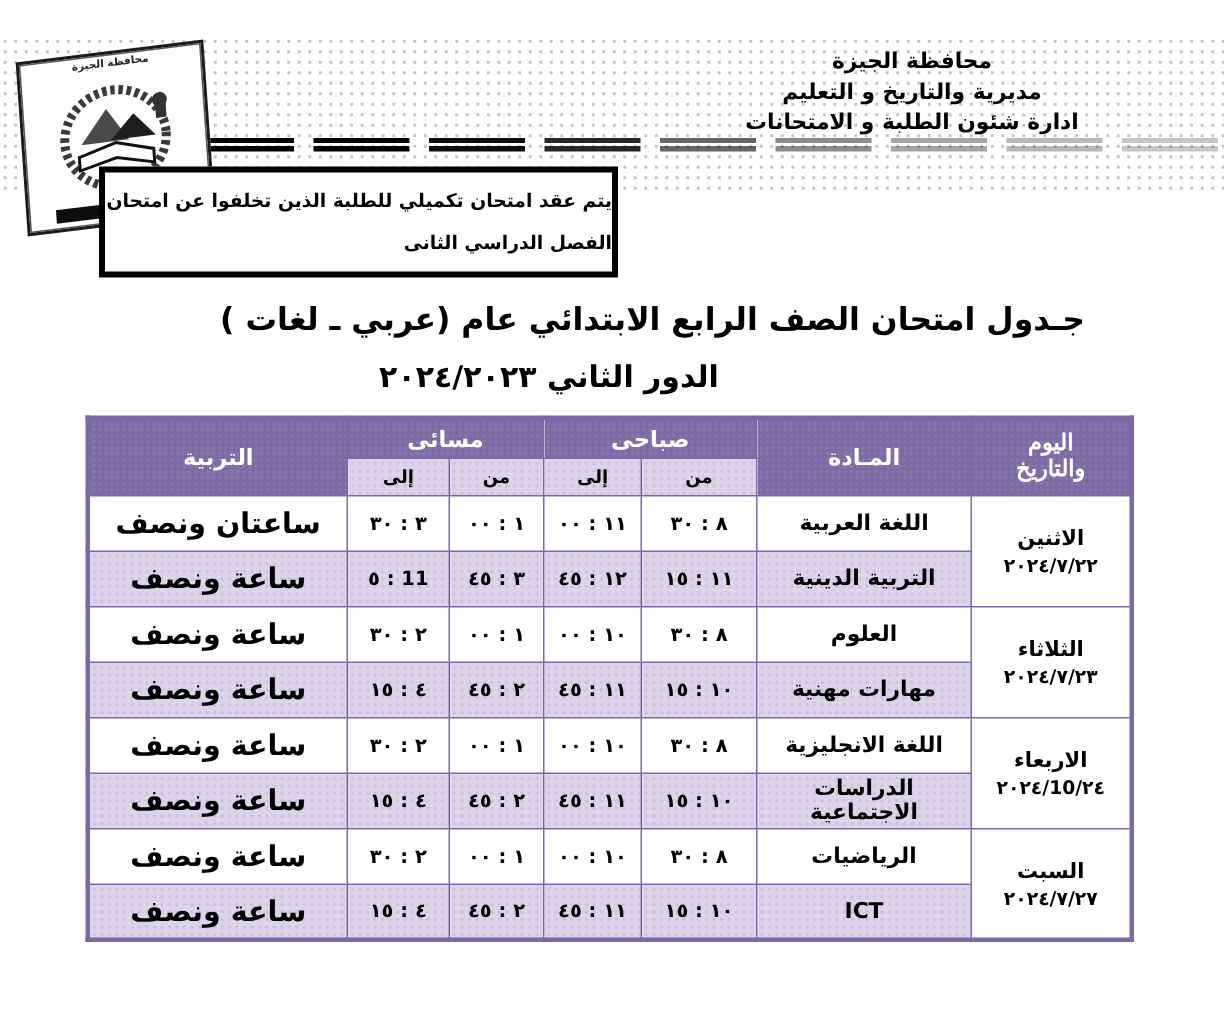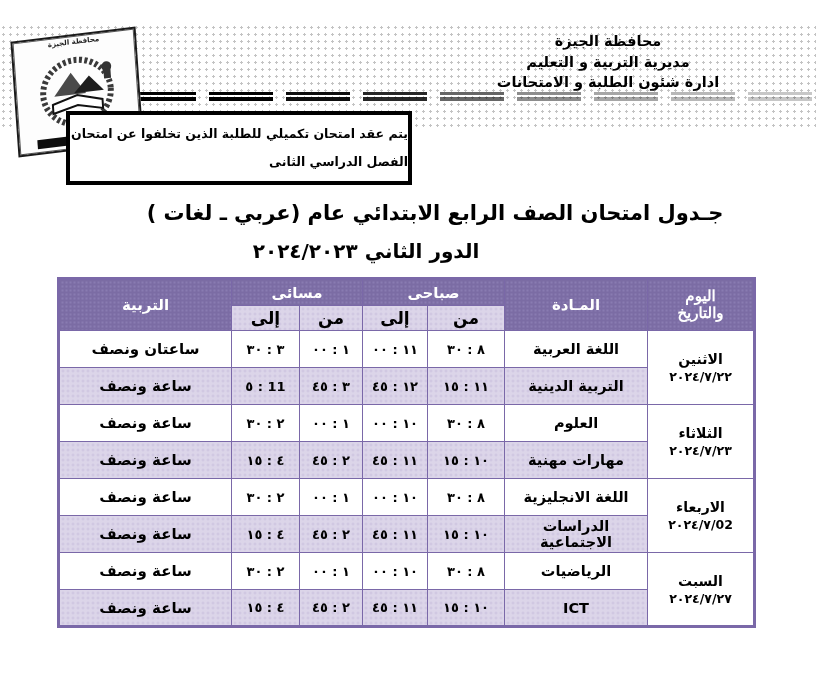--- a/index.html
+++ b/index.html
@@ -40,28 +40,28 @@
   .sched th,.sched td{border:1px solid var(--border_purple,#7a68a8);padding:0;text-align:center;
          font-weight:bold;overflow:hidden;}
   .ph{background-color:var(--header_purple,#7b6ca4);
       background-image:radial-gradient(#897bb1 1px,transparent 1.1px);background-size:4px 4px;
       color:#fff;font-size:15px;}
   .sched thead tr:first-child{height:27px;}
   .sched thead tr.sub{height:25px;}
   .sched thead .ph div{line-height:17px;font-family:Liberation Serif, serif;}
   th.lav,td.lavcell{background-color:var(--row_lavender,#dcd5e9);
       background-image:radial-gradient(#cdc3e0 1px,transparent 1.1px);background-size:5px 5px;
-      color:#000;font-size:17px;}
+      color:#000;font-size:12px;}
   .sched tbody tr{height:37px;}
   .daycell{background:#fff;font-size:16px;}
   .dayname{font-size:14px;line-height:19px;}
   .daydate{font-size:12.5px;line-height:16px;letter-spacing:1px;}
   .subj{font-size:14.5px;}
   .time{font-size:13px;letter-spacing:1px;}
-  .dur{font-size:15px;}
+  .dur{font-size:19px;}
   .r-white td{background:#fff;}
   .r-lav td{background-color:var(--row_lavender,#dcd5e9);
       background-image:radial-gradient(#cdc3e0 1px,transparent 1.1px);background-size:5px 5px;}
   .r-lav td.daycell,.r-white td.daycell{background:#fff;background-image:none;}
 </style>
 </head>
 <body>
 
 <div class="page">
 
@@ -74,21 +74,21 @@
     <span class="dash"></span>
     <span class="dash"></span>
     <span class="dash"></span>
     <span class="dash"></span>
     <span class="dash"></span>
     <span class="dash"></span>
   </div>
 
   <div class="org" dir="rtl">
     <div>محافظة الجيزة</div>
-    <div>مديرية التربية و التعليم</div>
+    <div>مديرية والتاريخ و التعليم</div>
     <div>ادارة شئون الطلبة و الامتحانات</div>
   </div>
 
   <div class="logo">
     <div class="logo-top">محافظة الجيزة</div>
     <svg width="106" height="86" viewBox="0 0 106 86">
       <ellipse cx="53" cy="44" rx="34" ry="32" fill="none" stroke="#3a3a3a" stroke-width="6" stroke-dasharray="3 2.5"></ellipse>
       <polygon points="30,46 48,24 62,46" fill="#4a4a4a"></polygon>
       <polygon points="50,45 66,29 80,45" fill="#1e1e1e"></polygon>
       <path d="M28,54 L53,47 L78,54 L78,63 L53,57 L28,63 Z" fill="#ffffff" stroke="#111" stroke-width="2"></path>
@@ -177,21 +177,21 @@
         <td class="time"><span dir="ltr">١٠ : ١٥</span></td>
         <td class="time"><span dir="ltr">١١ : ٤٥</span></td>
         <td class="time"><span dir="ltr">٢ : ٤٥</span></td>
         <td class="time"><span dir="ltr">٤ : ١٥</span></td>
         <td class="dur">ساعة ونصف</td>
       </tr>
 
       <tr class="r-white">
         <td rowspan="2" class="daycell">
           <div class="dayname">الاربعاء</div>
-          <div class="daydate"><span dir="ltr">٢٠٢٤/٧/02</span></div>
+          <div class="daydate"><span dir="ltr">٢٠٢٤/10/٢٤</span></div>
         </td>
         <td class="subj">اللغة الانجليزية</td>
         <td class="time"><span dir="ltr">٨ : ٣٠</span></td>
         <td class="time"><span dir="ltr">١٠ : ٠٠</span></td>
         <td class="time"><span dir="ltr">١ : ٠٠</span></td>
         <td class="time"><span dir="ltr">٢ : ٣٠</span></td>
         <td class="dur">ساعة ونصف</td>
       </tr>
       <tr class="r-lav">
         <td class="subj">الدراسات الاجتماعية</td>

